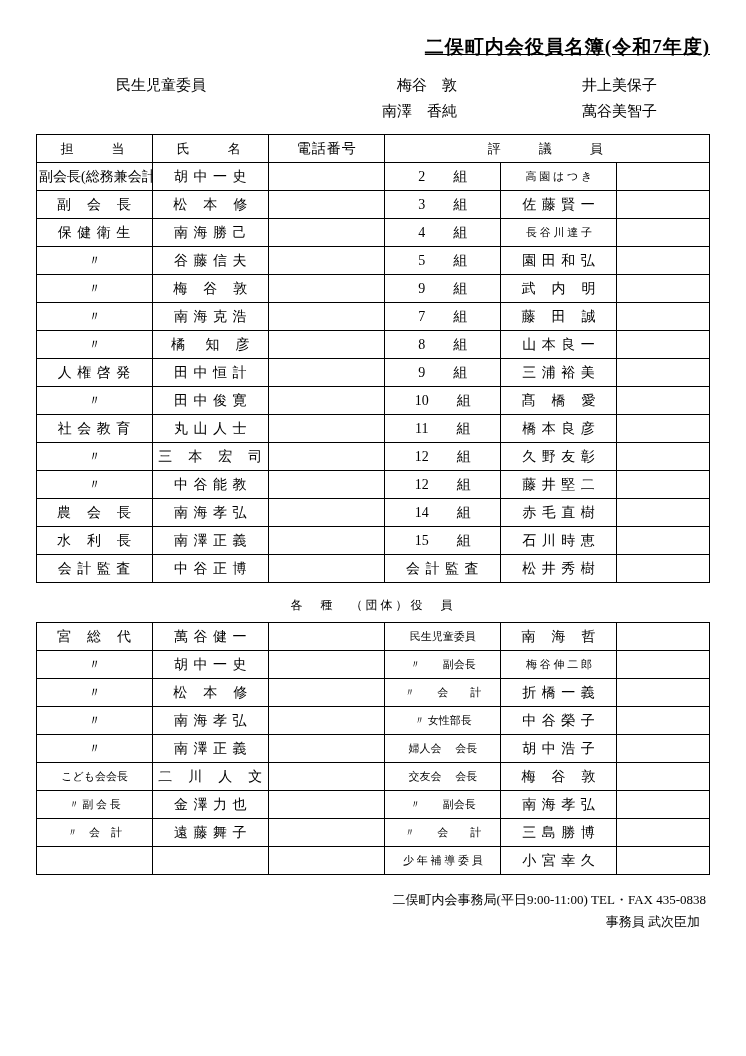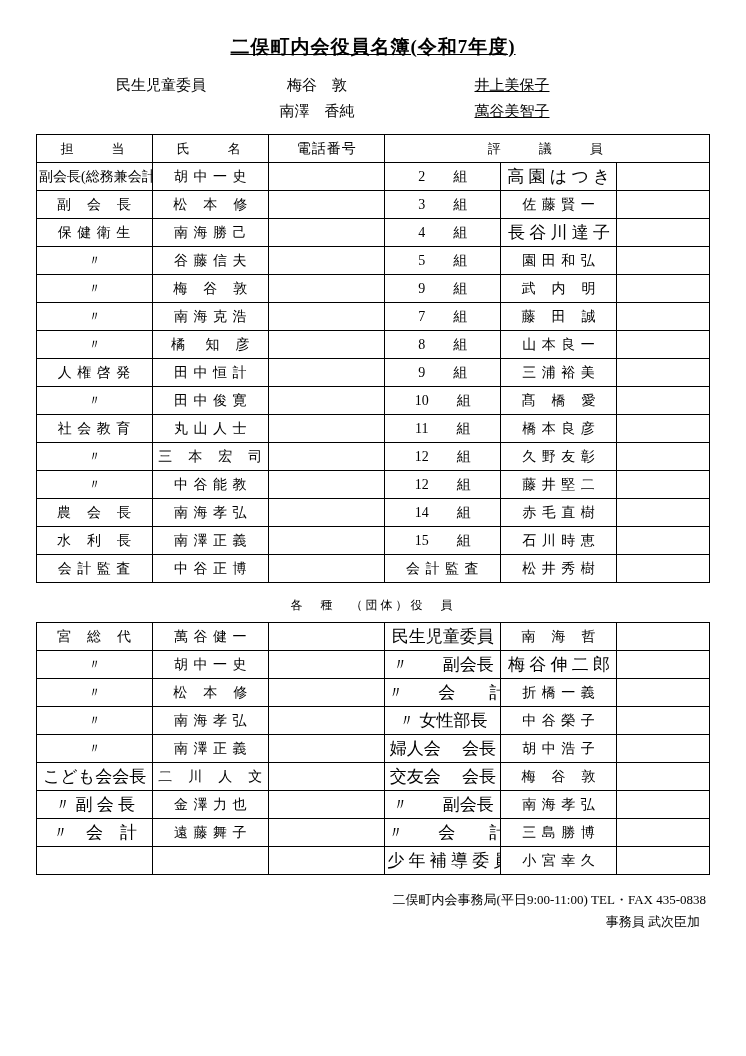--- a/index.html
+++ b/index.html
@@ -15,21 +15,21 @@
     position: relative;
   }
   .page {
     width: 746px;
     height: 1056px;
     box-sizing: border-box;
     padding: 28px 36px 20px 36px;
     position: relative;
   }
   .title {
-    text-align: center;
+    text-align: right;
     font-size: 19px;
     font-weight: bold;
     letter-spacing: 1px;
     text-decoration: underline;
     margin: 6px 0 12px 0;
   }
   .welfare {
     margin: 0 0 10px 0;
   }
   .welfare-row {
@@ -37,26 +37,26 @@
     font-size: 15px;
     line-height: 26px;
   }
   .w-label {
     width: 170px;
     text-align: right;
     padding-right: 16px;
   }
   .w-name1 {
     width: 190px;
-    text-align: center;
+    text-align: right;
+    margin-left: 45px;
   }
   .w-name2 {
     width: 200px;
-    text-align: center;
-    text-decoration: underline;
+    text-align: right;
   }
   table.grid {
     border-collapse: collapse;
     table-layout: fixed;
     width: 100%;
     font-size: 14px;
   }
   table.grid td, table.grid th {
     border: 1px solid #000000;
     height: 27px;
@@ -66,21 +66,21 @@
     font-weight: normal;
     overflow: hidden;
     white-space: nowrap;
   }
   .hdr {
     font-size: 13px;
     letter-spacing: 4px;
   }
   .sp1 { letter-spacing: 1px; }
   .tiny { font-size: 14px; letter-spacing: 0; }
-  .small { font-size: 17px; letter-spacing: 0; }
+  .small { font-size: 11px; letter-spacing: 0; }
   .blankcell { }
   .mid-title {
     text-align: center;
     font-size: 12px;
     letter-spacing: 3px;
     margin: 14px 0 8px 0;
   }
   .footer {
     margin-top: 14px;
     text-align: right;

